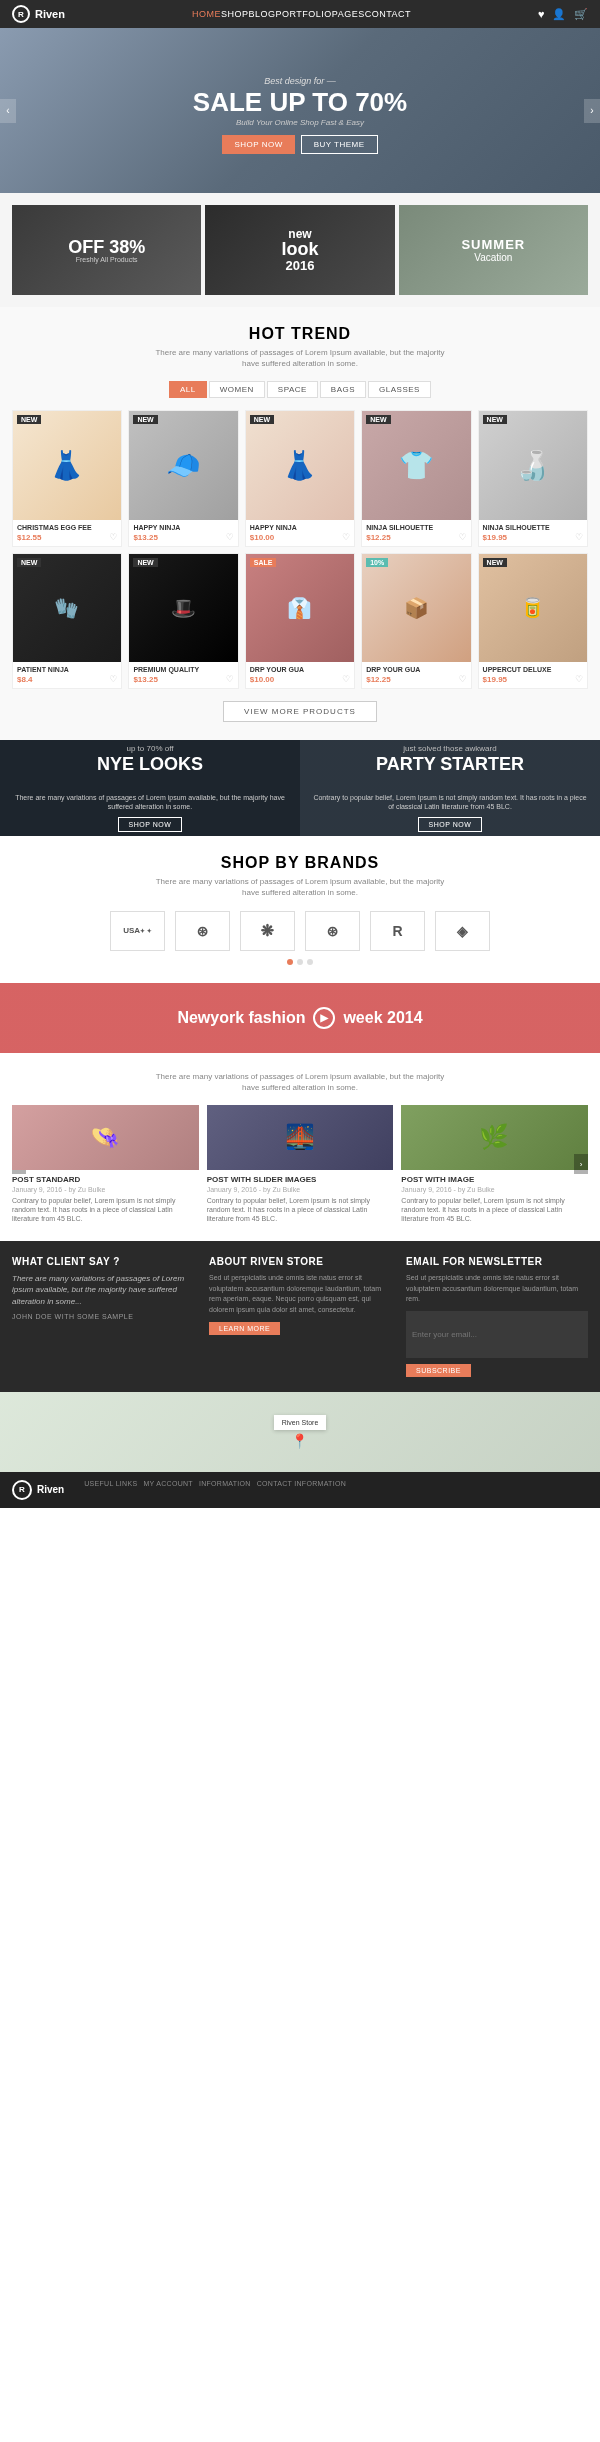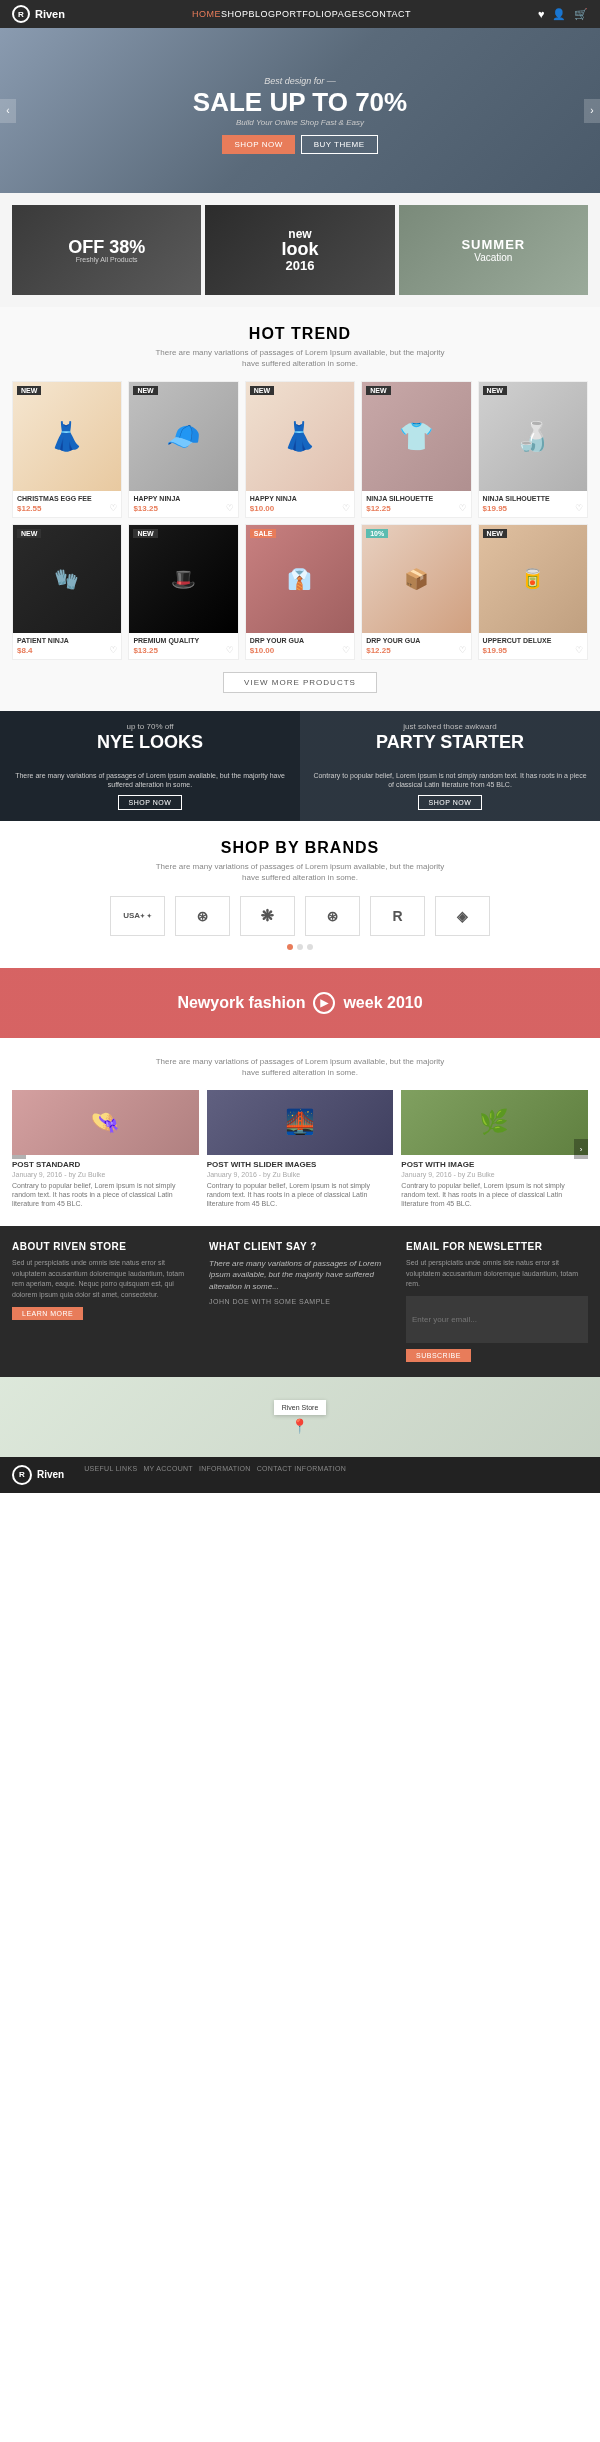--- a/index.html
+++ b/index.html
@@ -128,21 +128,21 @@
       border: 1px solid #ccc;
       background: #fff;
       cursor: pointer;
       letter-spacing: 1px;
       color: #555;
     }
 
     
     .promo-banner-2 {
       display: flex;
-      height: 110px;
+      height: 96px;
     }
     .promo-half {
       flex: 1;
       position: relative;
       display: flex;
       align-items: center;
       justify-content: center;
       overflow: hidden;
     }
     .promo-half-1 { background: linear-gradient(rgba(0,0,0,0.5), rgba(0,0,0,0.5)), #3a4a5a; }
@@ -301,20 +301,27 @@
       <div class="promo-summer">SUMMER</div>
       <div class="promo-vacation">Vacation</div>
     </div>
   </div>
 </section>
 
 <section class="section" style="background:#f9f9f9;">
   <h2 class="section-title">HOT TREND</h2>
   <p class="section-subtitle">There are many variations of passages of Lorem Ipsum available, but the majority<br>have suffered alteration in some.</p>
 
+  <div class="filter-tabs">
+    <button class="filter-tab active">ALL</button>
+    <button class="filter-tab">WOMEN</button>
+    <button class="filter-tab">SPACE</button>
+    <button class="filter-tab">BAGS</button>
+    <button class="filter-tab">GLASSES</button>
+  </div>
 
   <div class="products-grid">
 
     <div class="product-card">
       <div class="product-img product-img-1">
         <div class="product-badge badge-new">NEW</div>
         <div class="product-figure">👗</div>
       </div>
       <div class="product-info">
         <div class="product-name">CHRISTMAS EGG FEE</div>
@@ -461,21 +468,21 @@
     <div class="brand-dot active"></div>
     <div class="brand-dot"></div>
     <div class="brand-dot"></div>
   </div>
 </section>
 
 <section class="fashion-section">
   <div class="fashion-text">
     <span>Newyork fashion</span>
     <div class="play-btn">▶</div>
-    <span>week 2010</span>
+    <span>week 2014</span>
   </div>
 </section>
 
 <section class="news-section">
   <p class="section-subtitle">There are many variations of passages of Lorem ipsum available, but the majority<br>have suffered alteration in some.</p>
   <div class="news-section-wrapper">
     <div class="news-arrow news-arrow-left">‹</div>
     <div class="news-grid">
       <div class="news-card">
         <div class="news-img news-img-1">
@@ -501,28 +508,28 @@
         <div class="news-meta"><span>January 9, 2016</span> - <span>by Zu Bulke</span></div>
         <div class="news-excerpt">Contrary to popular belief, Lorem ipsum is not simply random text. It has roots in a piece of classical Latin literature from 45 BLC.</div>
       </div>
     </div>
     <div class="news-arrow news-arrow-right" style="right:0;">›</div>
   </div>
 </section>
 
 <footer class="footer-top">
   <div class="footer-col">
+    <div class="footer-col-title">What Client Say ?</div>
+    <div class="footer-testimonial">There are many variations of passages of Lorem ipsum available, but the majority have suffered alteration in some...</div>
+    <div class="footer-author">JOHN DOE WITH SOME SAMPLE</div>
+  </div>
+  <div class="footer-col">
     <div class="footer-col-title">About Riven Store</div>
     <div class="footer-col-text">Sed ut perspiciatis unde omnis iste natus error sit voluptatem accusantium doloremque laudantium, totam rem aperiam, eaque. Nequc porro quisquam est, qui dolorem ipsum quia dolor sit amet, consectetur.</div>
     <button class="footer-btn">LEARN MORE</button>
-  </div>
-  <div class="footer-col">
-    <div class="footer-col-title">What Client Say ?</div>
-    <div class="footer-testimonial">There are many variations of passages of Lorem ipsum available, but the majority have suffered alteration in some...</div>
-    <div class="footer-author">JOHN DOE WITH SOME SAMPLE</div>
   </div>
   <div class="footer-col">
     <div class="footer-col-title">Email for Newsletter</div>
     <div class="footer-col-text">Sed ut perspiciatis unde omnis iste natus error sit voluptatem accusantium doloremque laudantium, totam rem.</div>
     <input class="footer-input" type="email" placeholder="Enter your email..." style="">
     <button class="footer-subscribe-btn">SUBSCRIBE</button>
   </div>
 </footer>
 
 <div class="map-section">

